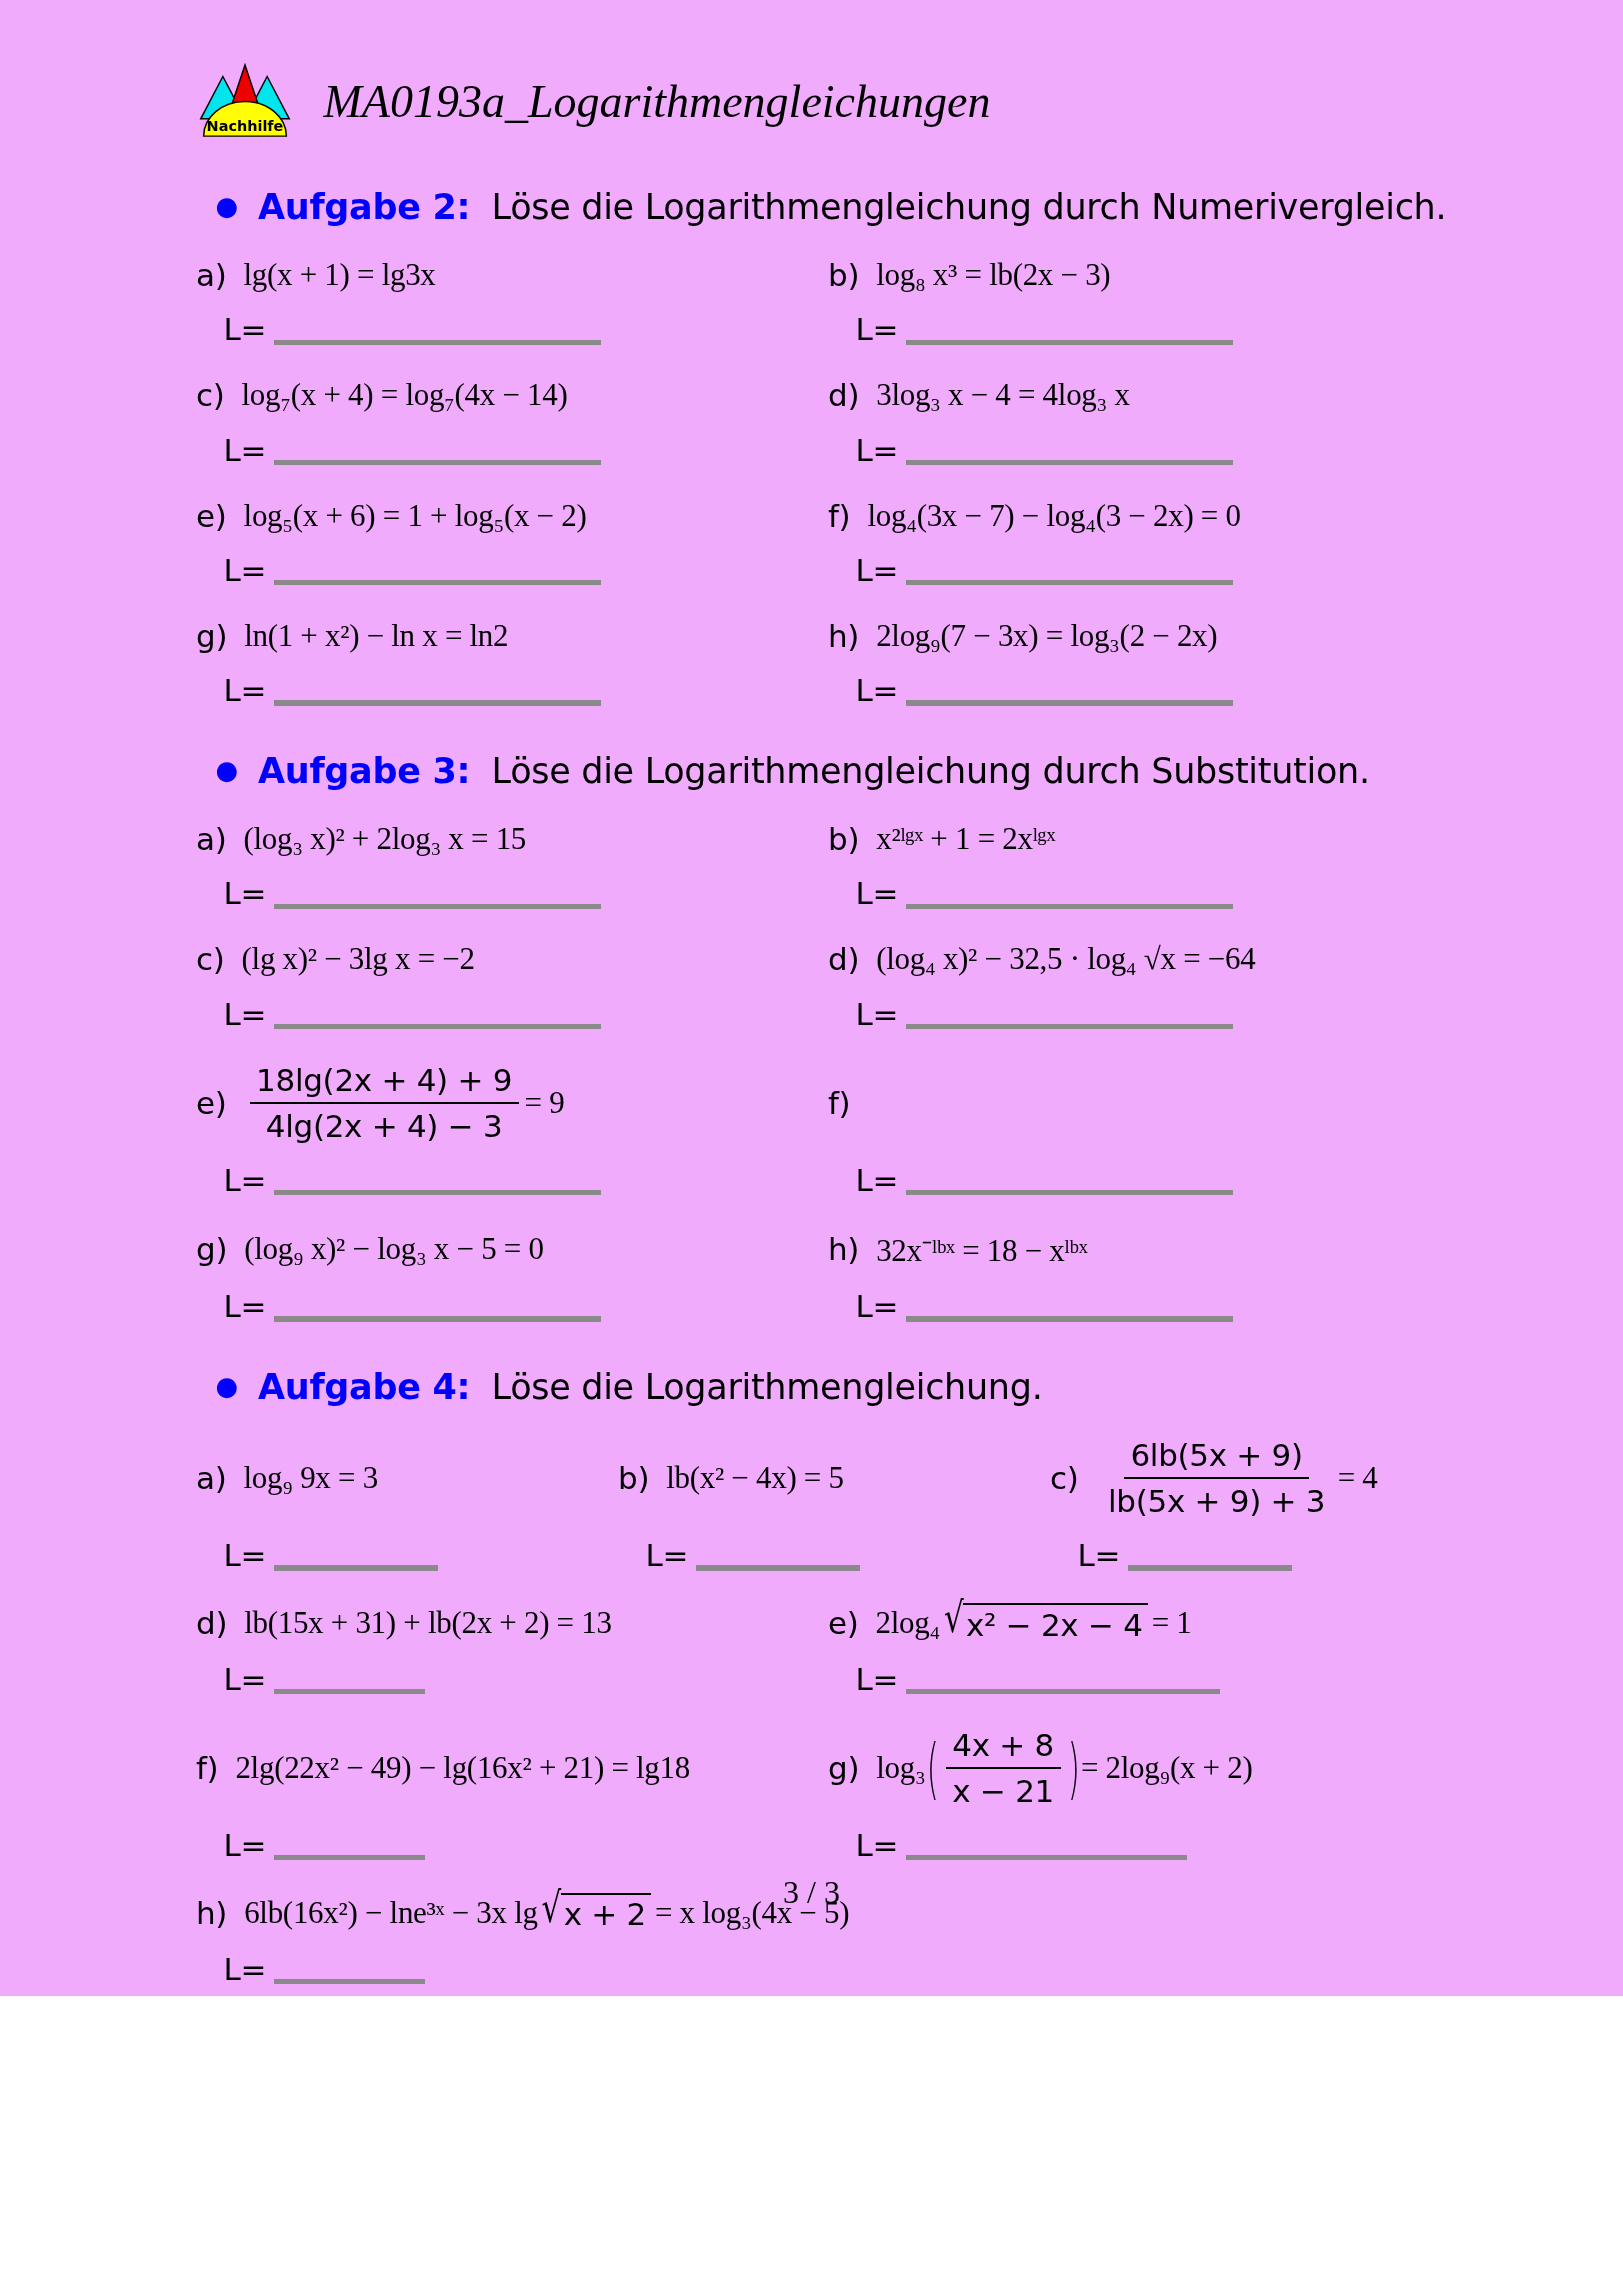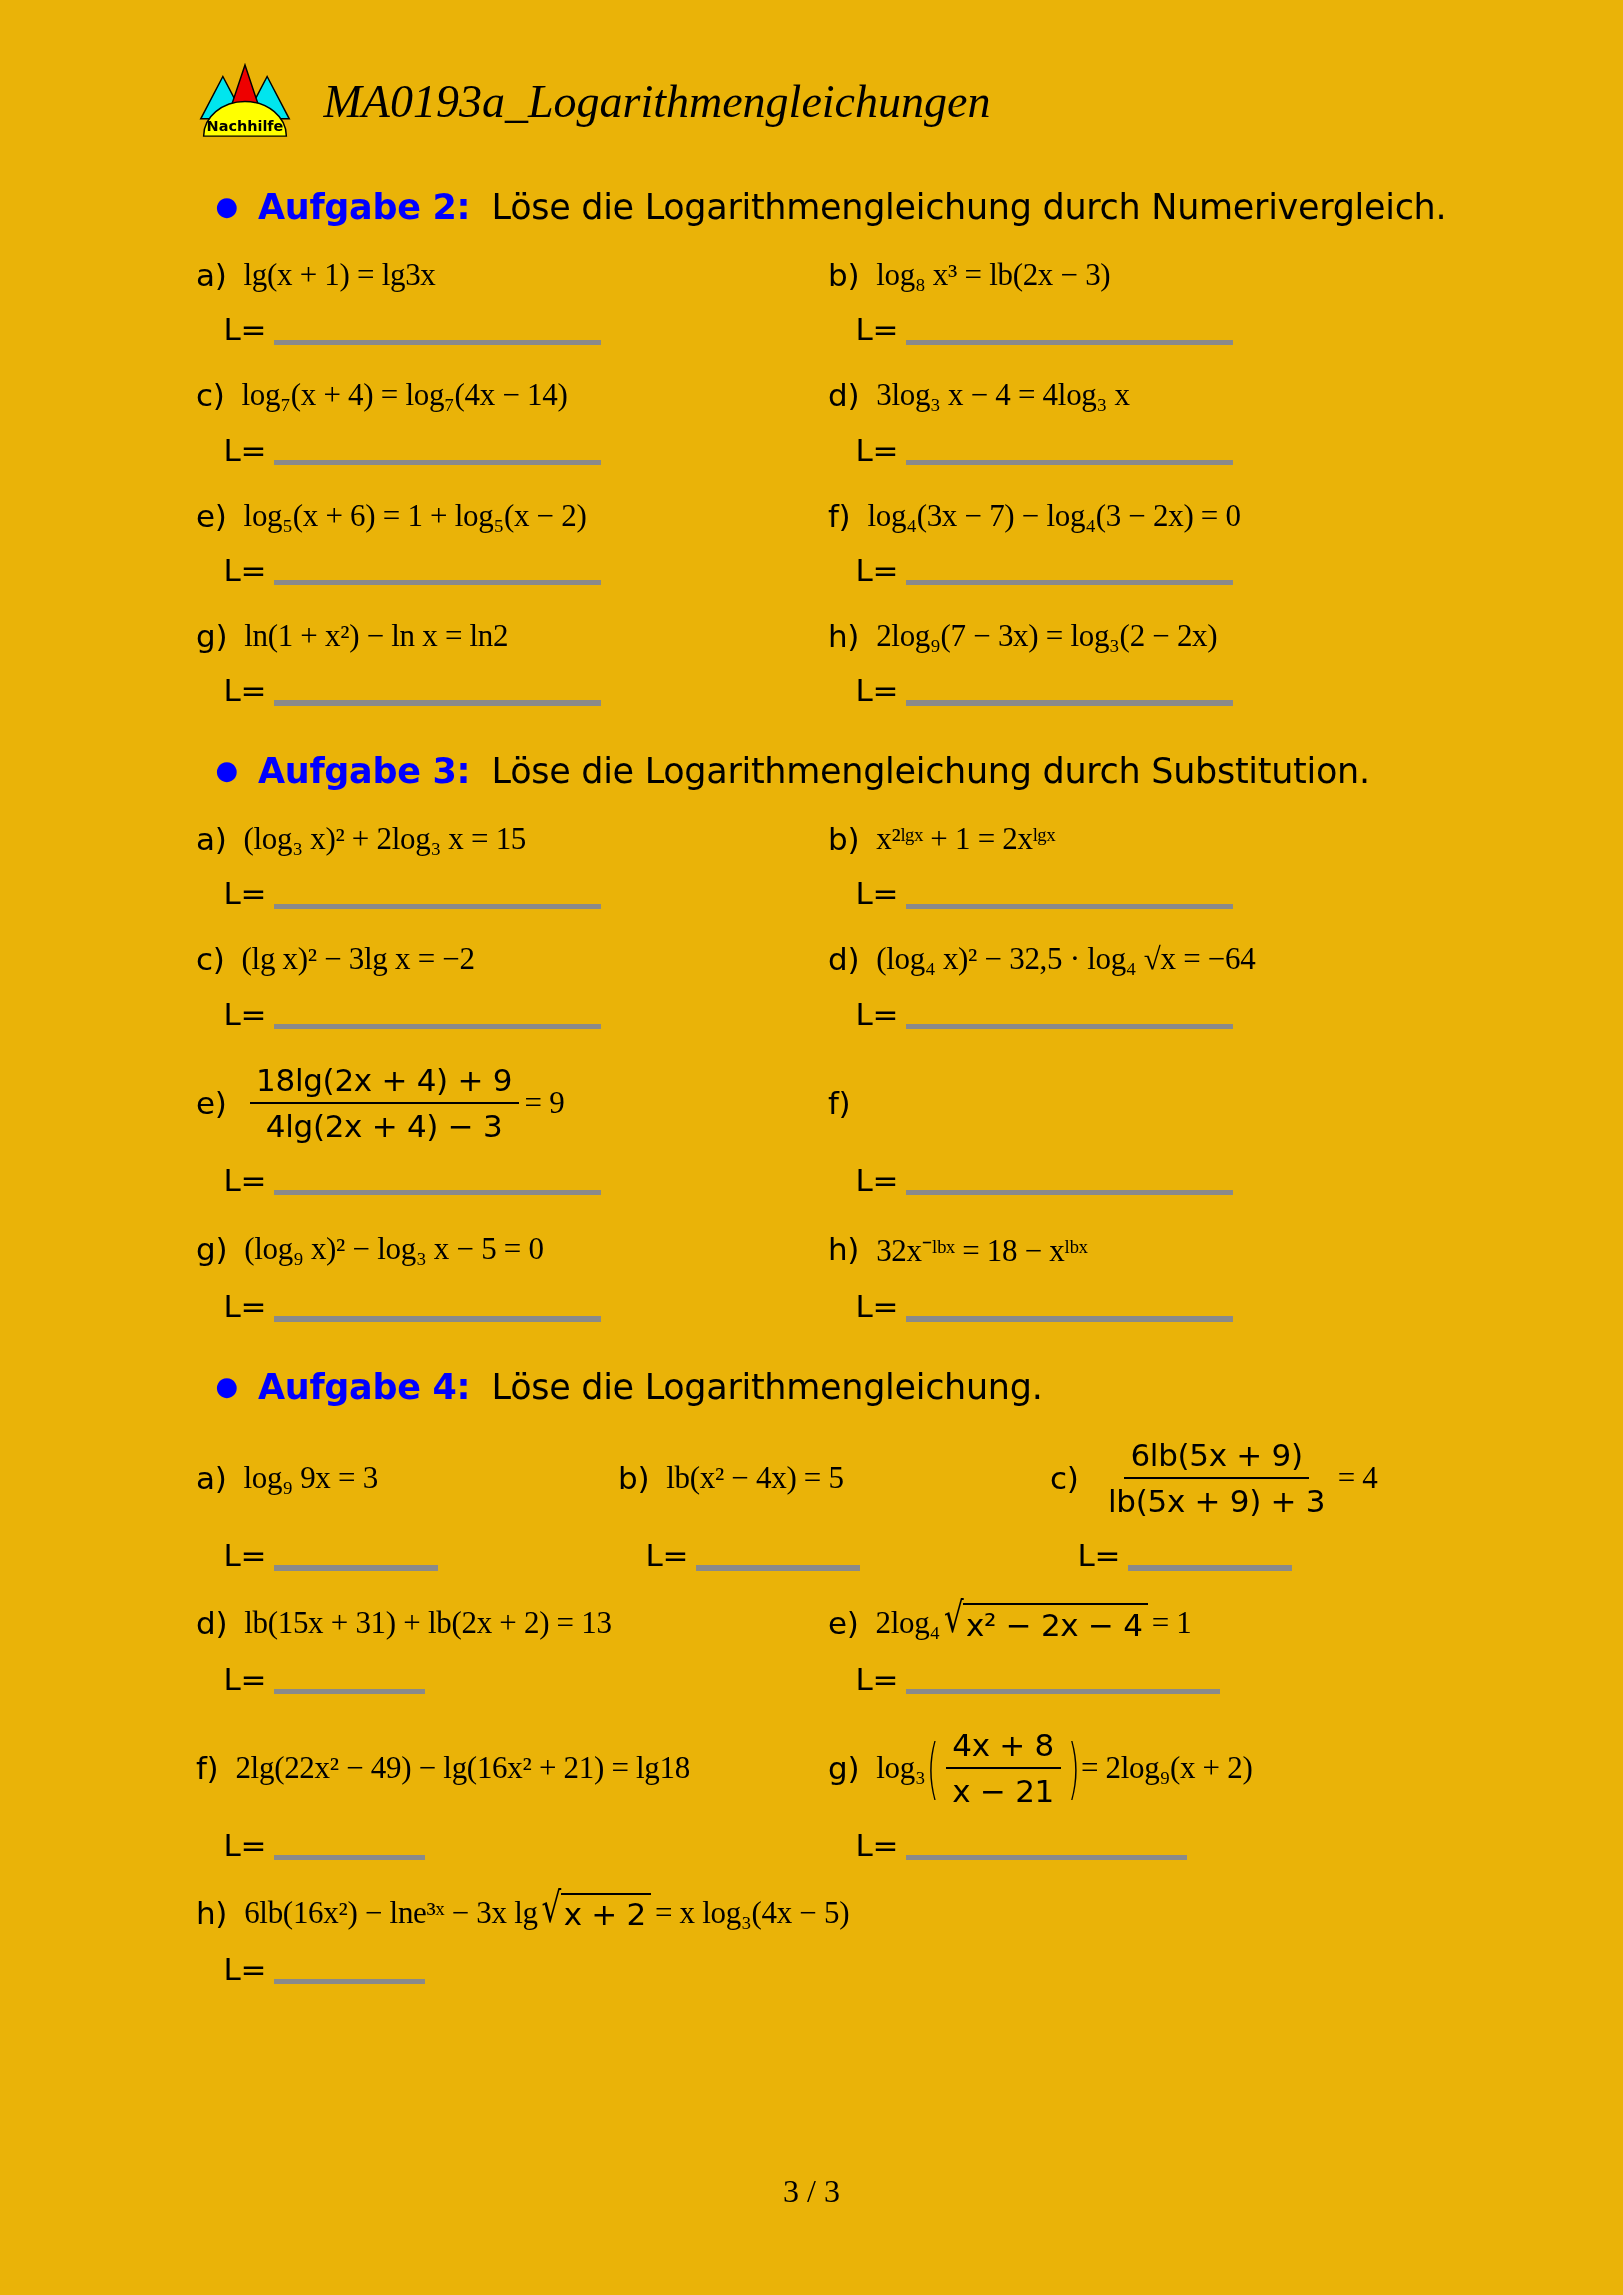--- a/index.html
+++ b/index.html
@@ -1,19 +1,19 @@
 <!DOCTYPE html>
 <html style="font-size:10.5px"><head>
 <meta charset="utf-8">
 <style>
   html,body{margin:0;padding:0;background:#ffffff;}
   .page{
     position:relative;
-    width:1623px;height:2295px;
-    background:#eab308;
+    width:1623px;height:1996px;
+    background:#f0abfc;
     font-family:"DejaVu Sans",sans-serif;
     color:#000;
     box-sizing:border-box;
     padding:59px 164px 0 196px;
     overflow:hidden;
   }
   
   .hdr{display:flex;align-items:center;gap:29.5px;height:85px;}
   .logo{width:98px;height:77px;flex:0 0 auto;}
   .doc-title{

